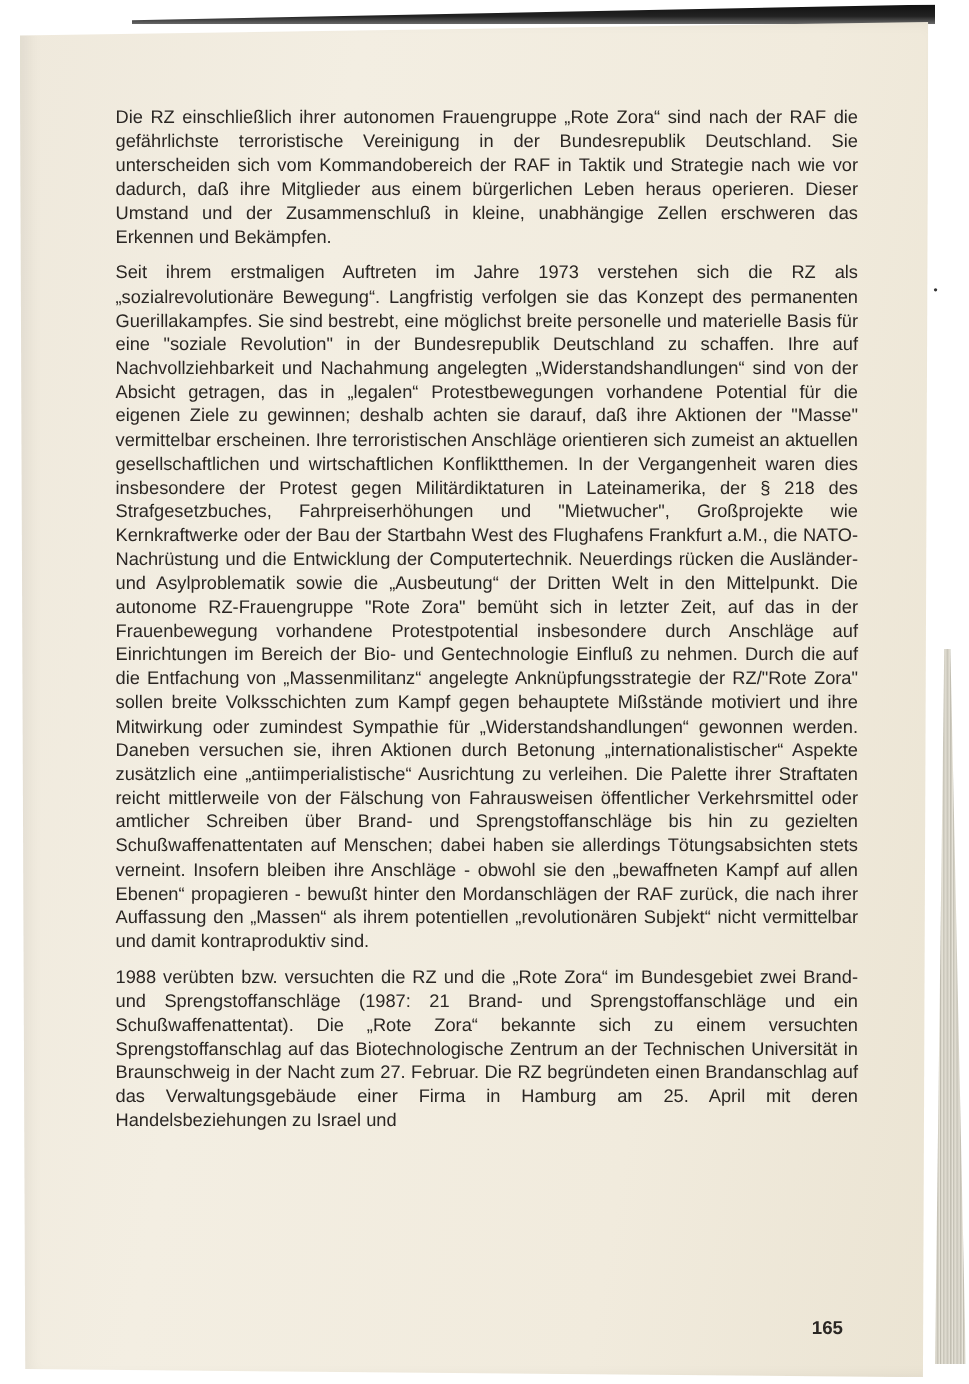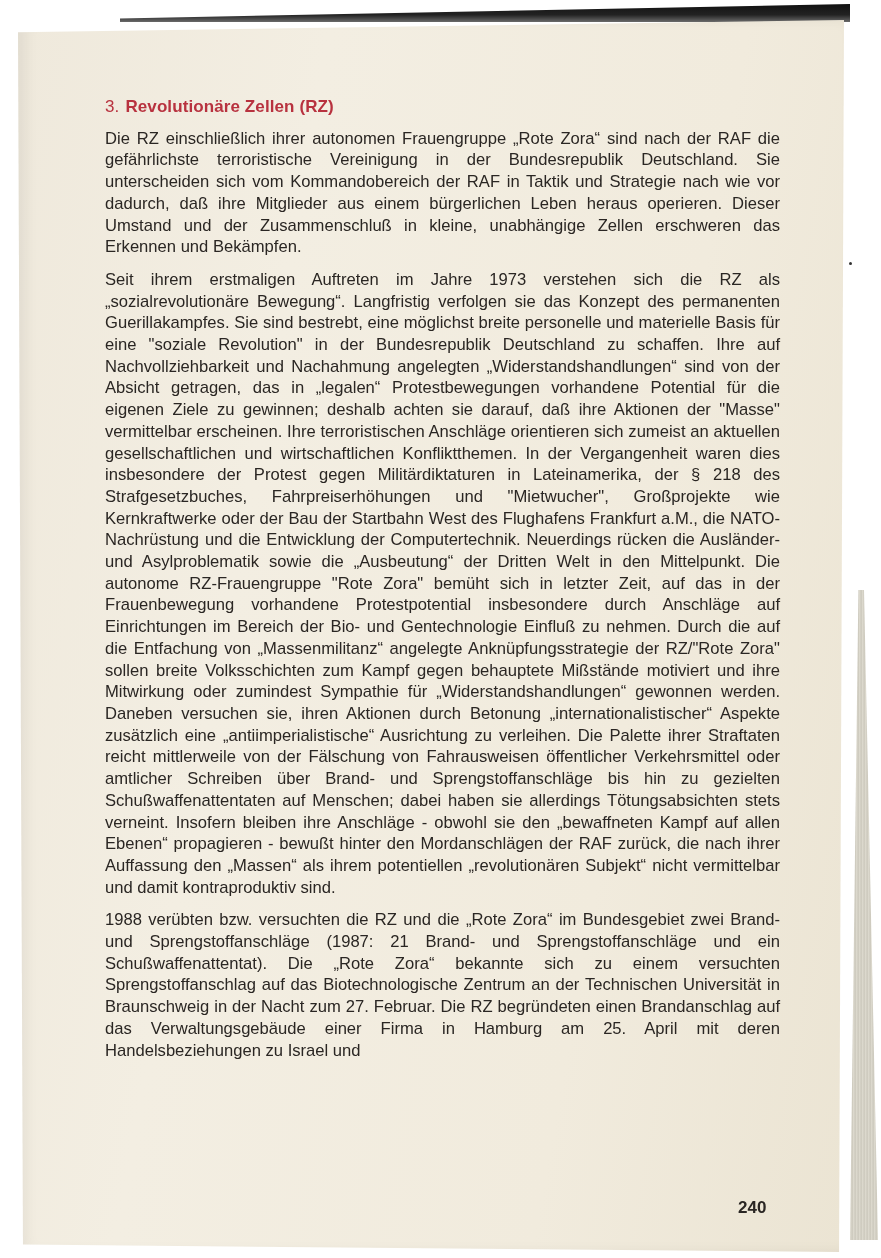--- a/index.html
+++ b/index.html
@@ -88,21 +88,18 @@
 <body>
 
 <div class="top-edge"></div>
 <div class="page-stack"></div>
 
 <div class="page"></div>
 
 <div class="speck" style="left:849px; top:262px;"></div>
 
 <div class="content">
-  <h2 class="heading">
-    <span class="num">3.</span><span>Revolutionäre Zellen (RZ)</span>
-  </h2>
   <p class="para">Die RZ einschließlich ihrer autonomen Frauengruppe „Rote Zora“ sind nach der RAF die gefährlichste terroristische Vereinigung in der Bundesrepublik Deutschland. Sie unterscheiden sich vom Kommandobereich der RAF in Taktik und Strategie nach wie vor dadurch, daß ihre Mitglieder aus einem bürgerlichen Leben heraus operieren. Dieser Umstand und der Zusammenschluß in kleine, unabhängige Zellen erschweren das Erkennen und Bekämpfen.</p>
   <p class="para">Seit ihrem erstmaligen Auftreten im Jahre 1973 verstehen sich die RZ als „sozialrevolutionäre Bewegung“. Langfristig verfolgen sie das Konzept des permanenten Guerillakampfes. Sie sind bestrebt, eine möglichst breite personelle und materielle Basis für eine "soziale Revolution" in der Bundesrepublik Deutschland zu schaffen. Ihre auf Nachvollziehbarkeit und Nachahmung angelegten „Widerstandshandlungen“ sind von der Absicht getragen, das in „legalen“ Protestbewegungen vorhandene Potential für die eigenen Ziele zu gewinnen; deshalb achten sie darauf, daß ihre Aktionen der "Masse" vermittelbar erscheinen. Ihre terroristischen Anschläge orientieren sich zumeist an aktuellen gesellschaftlichen und wirtschaftlichen Konfliktthemen. In der Vergangenheit waren dies insbesondere der Protest gegen Militärdiktaturen in Lateinamerika, der § 218 des Strafgesetzbuches, Fahrpreiserhöhungen und "Mietwucher", Großprojekte wie Kernkraftwerke oder der Bau der Startbahn West des Flughafens Frankfurt a.M., die NATO-Nachrüstung und die Entwicklung der Computertechnik. Neuerdings rücken die Ausländer- und Asylproblematik sowie die „Ausbeutung“ der Dritten Welt in den Mittelpunkt. Die autonome RZ-Frauengruppe "Rote Zora" bemüht sich in letzter Zeit, auf das in der Frauenbewegung vorhandene Protestpotential insbesondere durch Anschläge auf Einrichtungen im Bereich der Bio- und Gentechnologie Einfluß zu nehmen. Durch die auf die Entfachung von „Massenmilitanz“ angelegte Anknüpfungsstrategie der RZ/"Rote Zora" sollen breite Volksschichten zum Kampf gegen behauptete Mißstände motiviert und ihre Mitwirkung oder zumindest Sympathie für „Widerstandshandlungen“ gewonnen werden. Daneben versuchen sie, ihren Aktionen durch Betonung „internationalistischer“ Aspekte zusätzlich eine „antiimperialistische“ Ausrichtung zu verleihen. Die Palette ihrer Straftaten reicht mittlerweile von der Fälschung von Fahrausweisen öffentlicher Verkehrsmittel oder amtlicher Schreiben über Brand- und Sprengstoffanschläge bis hin zu gezielten Schußwaffenattentaten auf Menschen; dabei haben sie allerdings Tötungsabsichten stets verneint. Insofern bleiben ihre Anschläge - obwohl sie den „bewaffneten Kampf auf allen Ebenen“ propagieren - bewußt hinter den Mordanschlägen der RAF zurück, die nach ihrer Auffassung den „Massen“ als ihrem potentiellen „revolutionären Subjekt“ nicht vermittelbar und damit kontraproduktiv sind.</p>
   <p class="para">1988 verübten bzw. versuchten die RZ und die „Rote Zora“ im Bundesgebiet zwei Brand- und Sprengstoffanschläge (1987: 21 Brand- und Sprengstoffanschläge und ein Schußwaffenattentat). Die „Rote Zora“ bekannte sich zu einem versuchten Sprengstoffanschlag auf das Biotechnologische Zentrum an der Technischen Universität in Braunschweig in der Nacht zum 27. Februar. Die RZ begründeten einen Brandanschlag auf das Verwaltungsgebäude einer Firma in Hamburg am 25. April mit deren Handelsbeziehungen zu Israel und</p>
 </div>
 
-<div class="page-number">240</div>
+<div class="page-number">165</div>
 
 </body></html>

